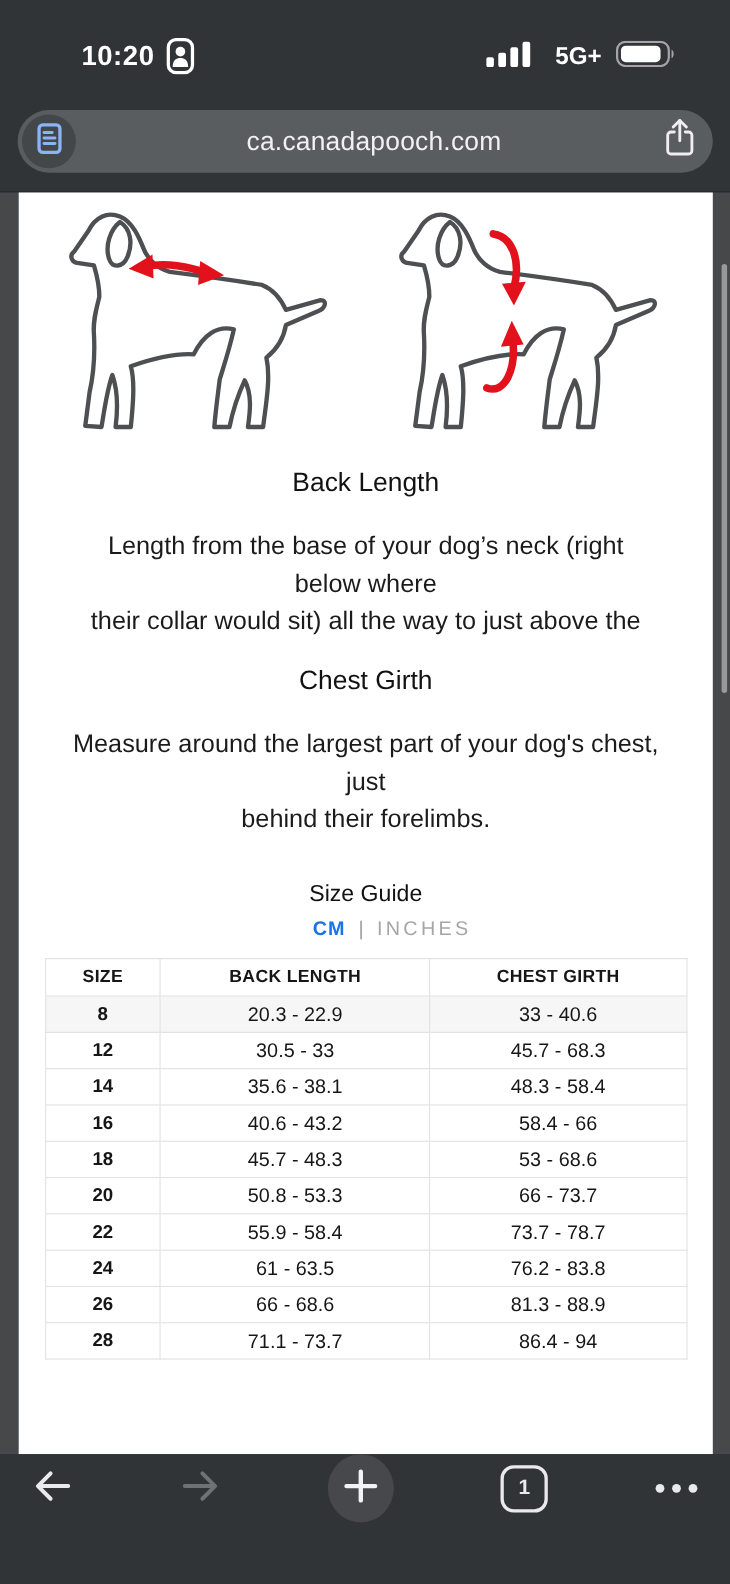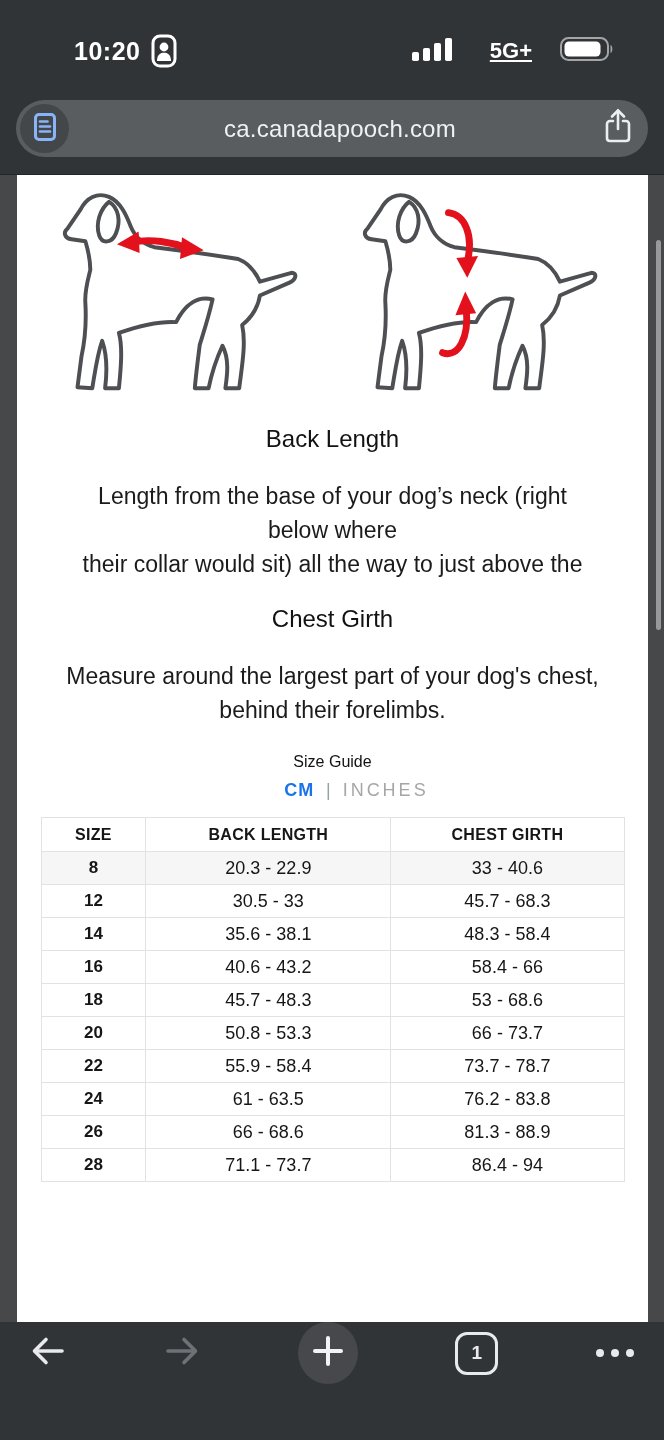--- a/index.html
+++ b/index.html
@@ -19,21 +19,21 @@
     position:relative;
     overflow:hidden;
   }
   
   .status-bar{
     height:88px;display:flex;align-items:center;
     padding:14px 48px 0 74px;color:#fff;
   }
   .sb-time{font-size:25px;font-weight:700;letter-spacing:.5px;}
   .sb-focus{margin-left:11px;display:flex;align-items:center;}
-  .sb-right{margin-left:auto;display:flex;align-items:center;gap:28px;text-decoration:underline;}
+  .sb-right{margin-left:auto;display:flex;align-items:center;gap:13px;}
   .sb-5g{font-size:22px;font-weight:600;}
   
   .url-row{height:87px;padding:12px 16px 18px 16px;border-bottom:1px solid #232527;}
   .url-pill{
     position:relative;height:57px;border-radius:28.5px;background:var(--pill-bg);
     display:flex;align-items:center;
   }
   .reader-btn{
     width:49px;height:49px;border-radius:50%;background:#43474a;
     margin-left:4px;display:flex;align-items:center;justify-content:center;
@@ -44,21 +44,21 @@
     color:#f0f1f2;font-size:24px;letter-spacing:.2px;
   }
   .share-btn{margin-left:auto;margin-right:15px;display:flex;z-index:2;}
   
   .page{height:1147px;background:var(--backdrop);padding:0 16px 0 17px;}
   .sheet{background:#fff;height:100%;overflow:hidden;}
   .dogs{display:flex;justify-content:center;gap:50px;padding-top:14px;}
   .section-title{margin-top:24px;text-align:center;font-size:24px;font-weight:400;color:#121212;}
   .para{margin-top:26px;text-align:center;font-size:23px;color:#1b1b1b;}
   .para div{line-height:34px;}
-  .size-guide-title{margin-top:26px;text-align:center;font-size:16px;color:#121212;}
+  .size-guide-title{margin-top:40px;text-align:center;font-size:21px;color:#121212;}
   .units{margin-top:9px;display:flex;justify-content:center;align-items:center;gap:12px;font-size:18px;padding-left:48px;}
   .unit-cm{color:var(--cm-active);font-weight:700;letter-spacing:.8px;cursor:pointer;}
   .unit-sep{color:#9aa0a3;font-weight:300;}
   .unit-in{color:#a6a6a6;letter-spacing:3px;cursor:pointer;}
   
   table.size-table{
     width:584px;margin:16px auto 0;border-collapse:collapse;table-layout:fixed;
   }
   .size-table th,.size-table td{
     border:1px solid #e2e2e2;text-align:center;color:#161616;
@@ -182,20 +182,21 @@
     <div class="para">
       <div>Length from the base of your dog’s neck (right</div>
       <div>below where</div>
       <div>their collar would sit) all the way to just above the</div>
     </div>
 
     <div class="section-title">Chest Girth</div>
 
     <div class="para">
       <div>Measure around the largest part of your dog's chest,</div>
+      <div>just</div>
       <div>behind their forelimbs.</div>
     </div>
 
     <div class="size-guide-title">Size Guide</div>
 
     <div class="units">
       <span class="unit-cm">CM</span>
       <span class="unit-sep">|</span>
       <span class="unit-in">INCHES</span>
     </div>

